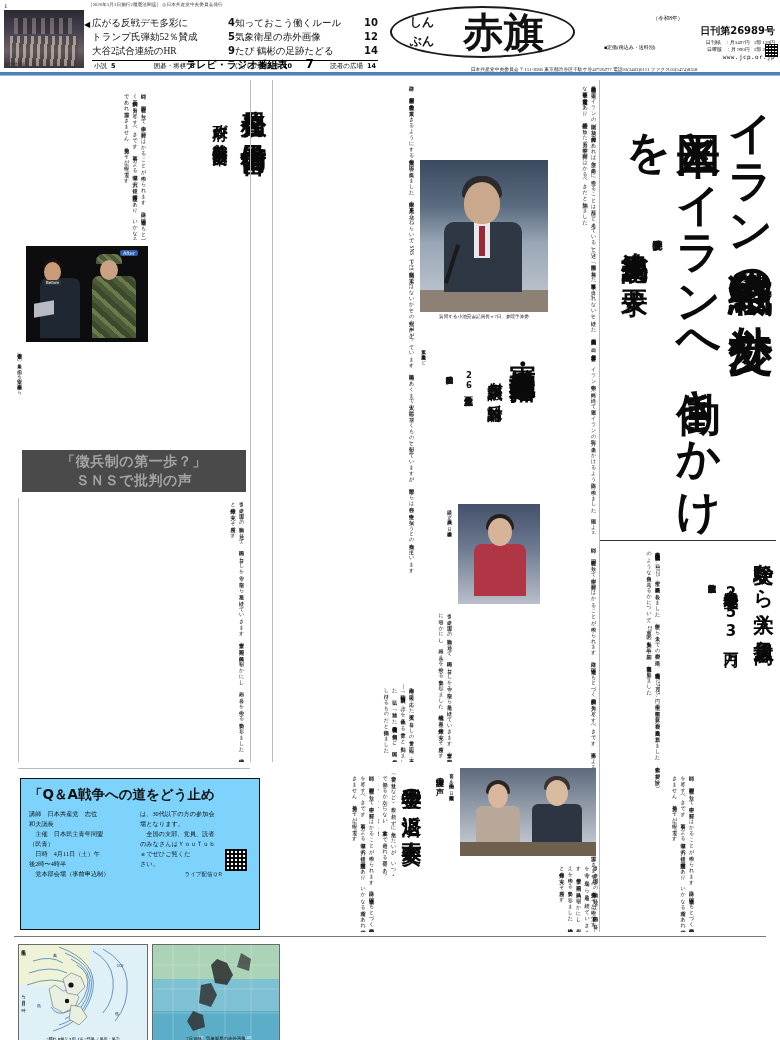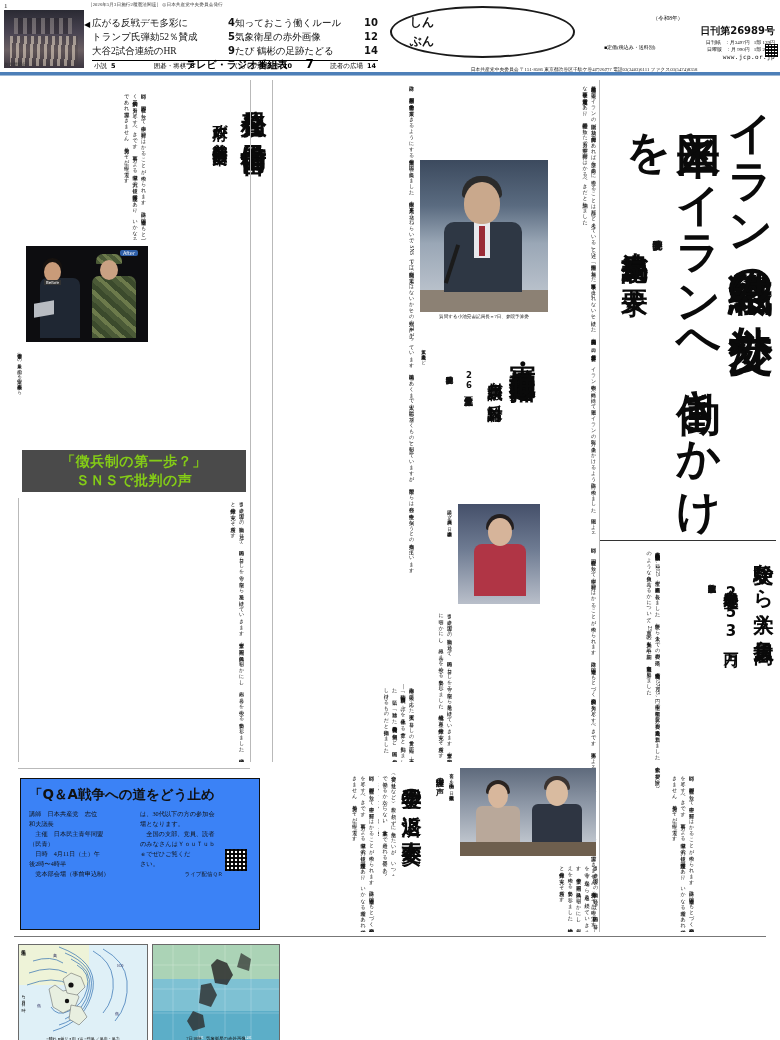--- a/index.html
+++ b/index.html
@@ -124,26 +124,26 @@
   .guntaku .g2 { position:absolute; right:34px; top:24px; height:284px; }
   .guntaku .g3 { position:absolute; right:64px; top:24px; height:130px; }
   .guntaku .g4 { position:absolute; right:84px; top:24px; height:80px; }
 
   
   .komuin { position:absolute; left:163px; top:12px; width:106px; height:300px; }
   .komuin .k1 { position:absolute; right:0; top:0; height:296px; }
   .komuin .k2 { position:absolute; right:40px; top:22px; height:248px; }
 
   .darkband { position:absolute; left:22px; top:372px; width:224px; height:42px;
-              background:#4a4a4a; color:#84cc16; display:flex; flex-direction:column;
+              background:#4a4a4a; color:#a3a3a3; display:flex; flex-direction:column;
               align-items:center; justify-content:center; }
   .darkband div { font-family:"DejaVu Sans",sans-serif; font-weight:bold; font-size:14px; line-height:19px; letter-spacing:.5px;}
 
   
-  .qabox { position:absolute; left:20px; top:700px; width:240px; height:152px; border:1px solid #111; background:#3b82f6; padding:6px 8px; }
+  .qabox { position:absolute; left:20px; top:700px; width:240px; height:152px; border:1px solid #111; background:#7dd3fc; padding:6px 8px; }
   .qa-t1 { font-family:"DejaVu Sans",sans-serif; font-weight:bold; font-size:13.5px; line-height:18px; color:#111; }
   .qa-t2 { font-family:"DejaVu Sans",sans-serif; font-weight:bold; font-size:13.5px; line-height:18px; color:#111; text-align:right; padding-right:6px;}
   .qa-t3 { font-family:"DejaVu Sans",sans-serif; font-weight:bold; font-size:11.5px; line-height:17px; color:#111; text-align:center; margin-top:1px;}
   .qa-cols { display:flex; margin-top:6px; font-size:6.2px; line-height:10px; color:#111; }
   .qa-c { width:50%; padding-right:4px; }
   .qa-c div { white-space:nowrap; }
   .qa-qr { float:right; width:22px; height:22px; margin-left:2px;
     background:repeating-linear-gradient(90deg,#111 0 2px,#fff 2px 4px),repeating-linear-gradient(0deg,#111 0 2px,#fff 2px 4px);
     background-blend-mode:multiply; }
   .qa-qrlabel { font-size:5.5px; text-align:right; padding-right:1px; }
@@ -259,20 +259,21 @@
       <span class="lbl">テレビ・ラジオ番組表</span>
       <span class="pg">7</span>
     </div>
 
     <div class="logo-wrap">
       <div class="logo-oval"></div>
       <div class="logo-kana">
         <div>しん</div>
         <div>ぶん</div>
       </div>
+      <div class="logo-main">赤旗</div>
     </div>
 
     <div class="dateblock">
       <div class="dateline2">（令和8年）</div>
       <div class="issue">日刊第26989号</div>
       <div class="pricerow">
         <span>日刊紙</span>
         <span>：月3497円</span>
         <span>1部 139円</span>
       </div>

